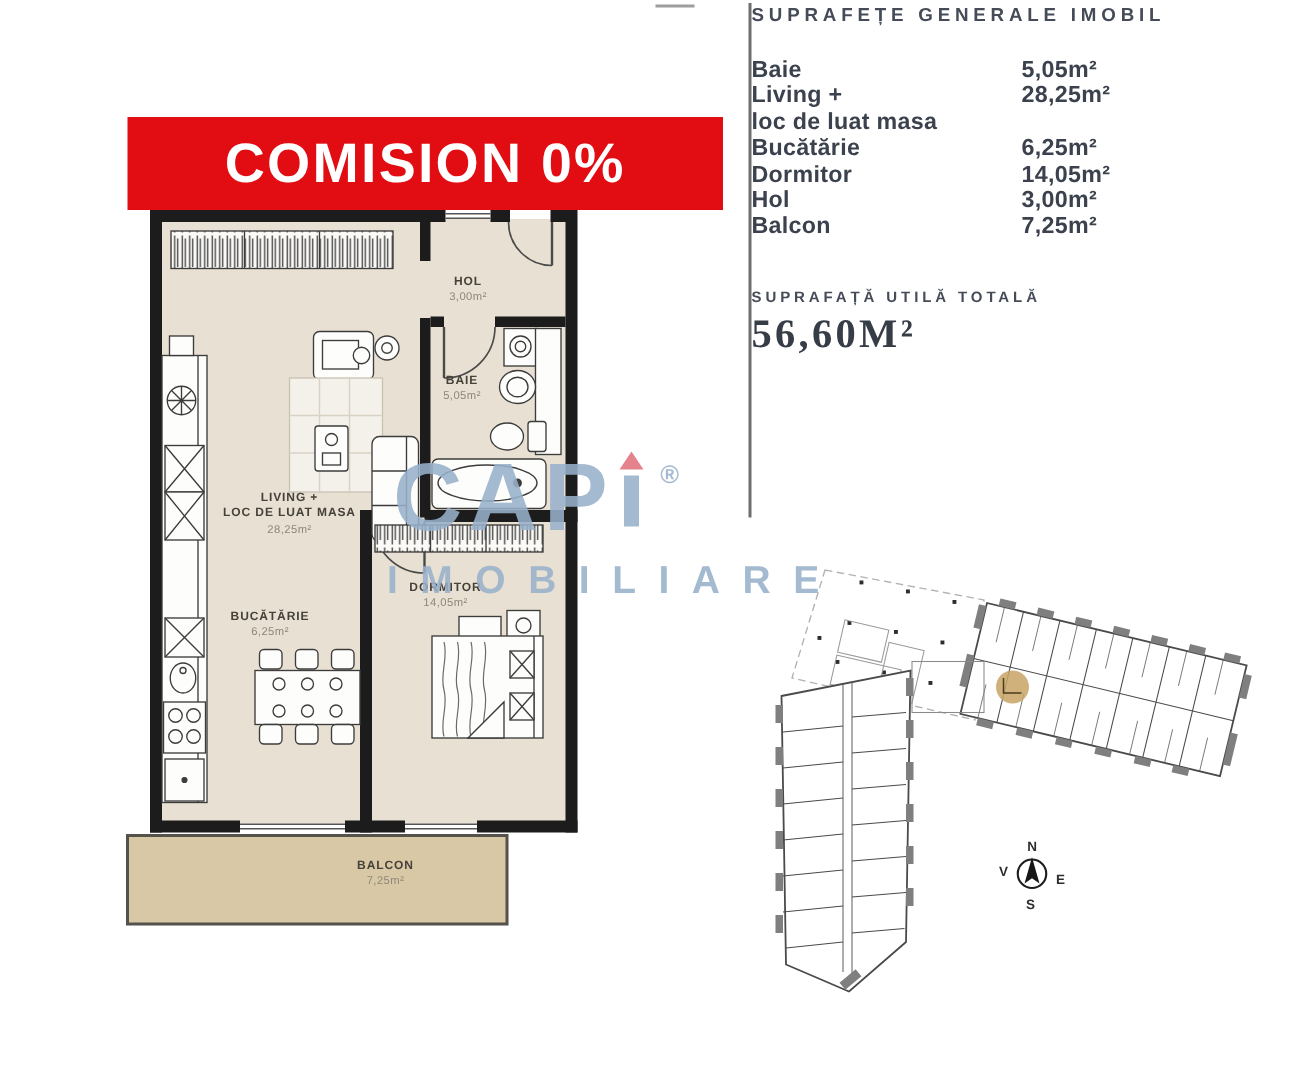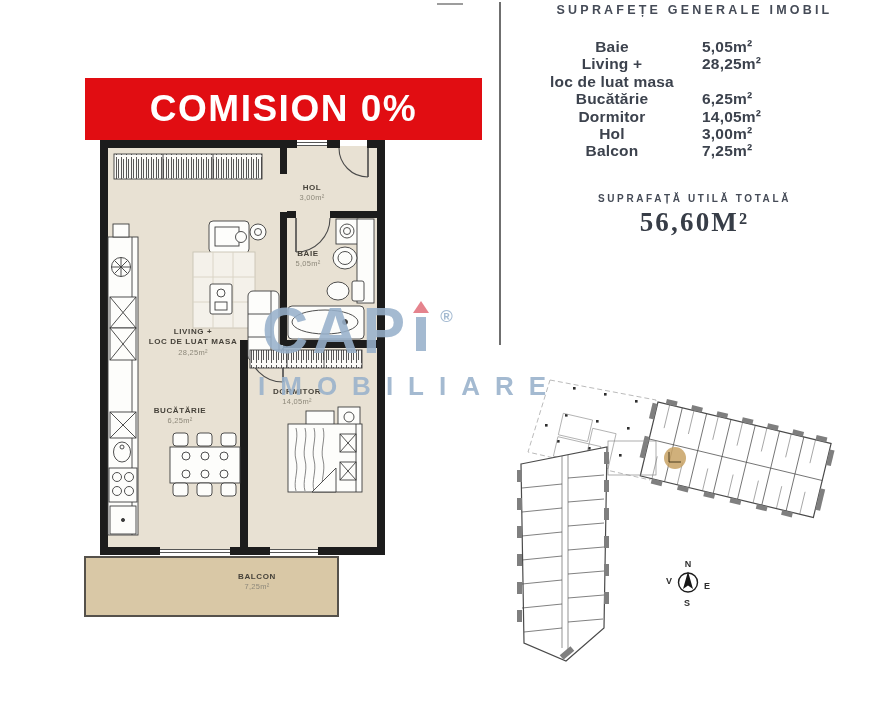--- a/index.html
+++ b/index.html
@@ -18,21 +18,21 @@
                 font-size:8px; letter-spacing:0.6px; line-height:1.3; z-index:3; }
   .room-label .rname { display:block; }
   .room-label .rarea { display:block; font-weight:400; font-size:7.5px;
                        color:#8d887a; letter-spacing:0.3px; }
 
   
   .vdivider { position:absolute; left:499px; top:2px; width:2px; height:343px;
               background:#6f6f6f; z-index:2; }
   .artifact-line { position:absolute; left:437px; top:3px; width:26px; height:2px;
                    background:#9d9d9d; z-index:2; }
-  .panel { position:absolute; left:522px; top:3px; width:345px; z-index:2; color:#3c424d;text-align:center; }
+  .panel { position:absolute; left:501px; top:3px; width:345px; z-index:2; color:#3c424d; }
   .ptitle { font-size:12.5px; font-weight:700; letter-spacing:3.2px; color:#454b57; }
   .atable { margin-top:21px; }
   .arow { display:flex; line-height:17.4px; font-size:15.5px; font-weight:700;
           letter-spacing:0.2px; }
   .alabel { width:180px; }
   .ptotal-label { margin-top:33px; font-size:10px; font-weight:700;
                   letter-spacing:2.6px; color:#454b57; }
   .ptotal-value { margin-top:3px; font-size:27px; font-weight:700;
                   letter-spacing:2.2px; color:#373d47;font-family:Liberation Serif, serif; }
 

